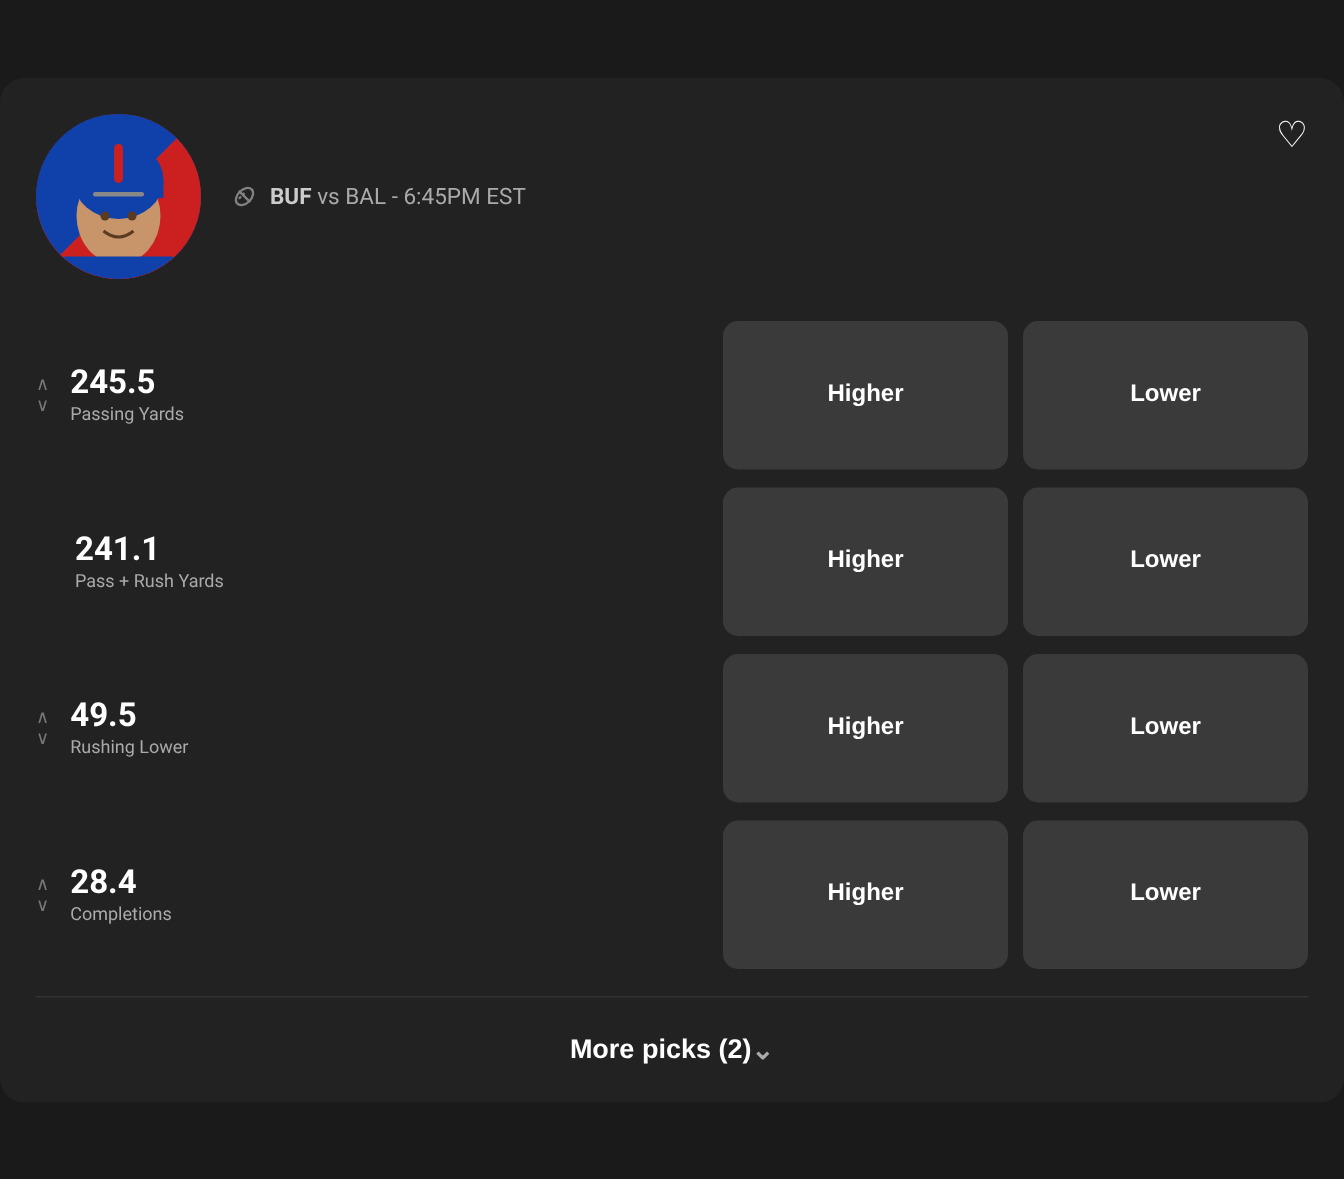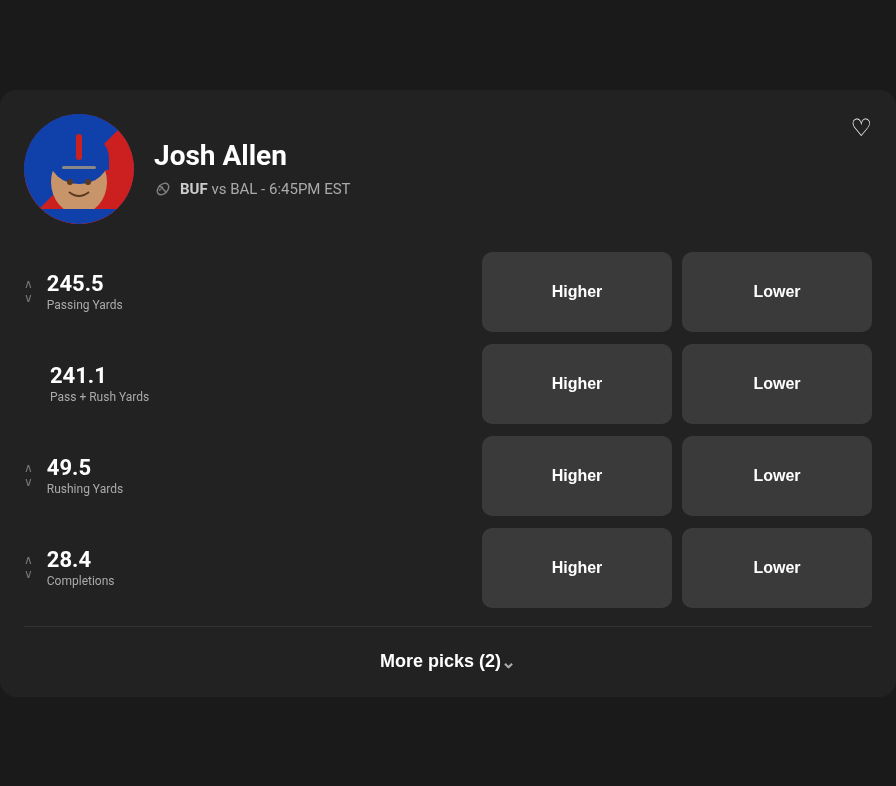--- a/index.html
+++ b/index.html
@@ -162,21 +162,21 @@
 
     .pick-btn {
       background: #3a3a3a;
       border: none;
       border-radius: 10px;
       color: #ffffff;
       font-size: 16px;
       font-weight: 700;
       cursor: pointer;
       width: 190px;
-      height: 80px;
+      height: 99px;
       display: flex;
       align-items: center;
       justify-content: center;
     }
 
     
     .more-picks {
       display: flex;
       align-items: center;
       justify-content: center;
@@ -238,21 +238,20 @@
 
             <rect x="15" y="95" width="80" height="30" rx="5" fill="#1040aa"></rect>
 
             <rect x="52" y="20" width="6" height="26" rx="3" fill="#cc2020"></rect>
           </g>
         </svg>
       </div>
     </div>
 
     <div class="header-info">
-      <span class="player-name">Josh Allen</span>
       <div class="game-info">
         <svg class="game-icon" viewBox="0 0 24 24" fill="none" stroke="#aaaaaa" stroke-width="2">
           <ellipse cx="12" cy="12" rx="9" ry="6" transform="rotate(-45 12 12)"></ellipse>
           <line x1="7" y1="7" x2="17" y2="17"></line>
           <line x1="9" y1="12" x2="7" y2="14"></line>
           <line x1="12" y1="9" x2="10" y2="11"></line>
         </svg>
         <span>
           <span class="team-abbr">BUF</span>
           <span> vs BAL - 6:45PM EST</span>
@@ -296,21 +295,21 @@
     </div>
 
     <div class="stat-row">
       <div class="stat-left">
         <div class="arrows">
           <span class="arrow-up"></span>
           <span class="arrow-down"></span>
         </div>
         <div class="stat-info">
           <span class="stat-value">49.5</span>
-          <span class="stat-label">Rushing Yards</span>
+          <span class="stat-label">Rushing Lower</span>
         </div>
       </div>
       <div class="stat-buttons">
         <button class="pick-btn">Higher</button>
         <button class="pick-btn">Lower</button>
       </div>
     </div>
 
     <div class="stat-row">
       <div class="stat-left">

